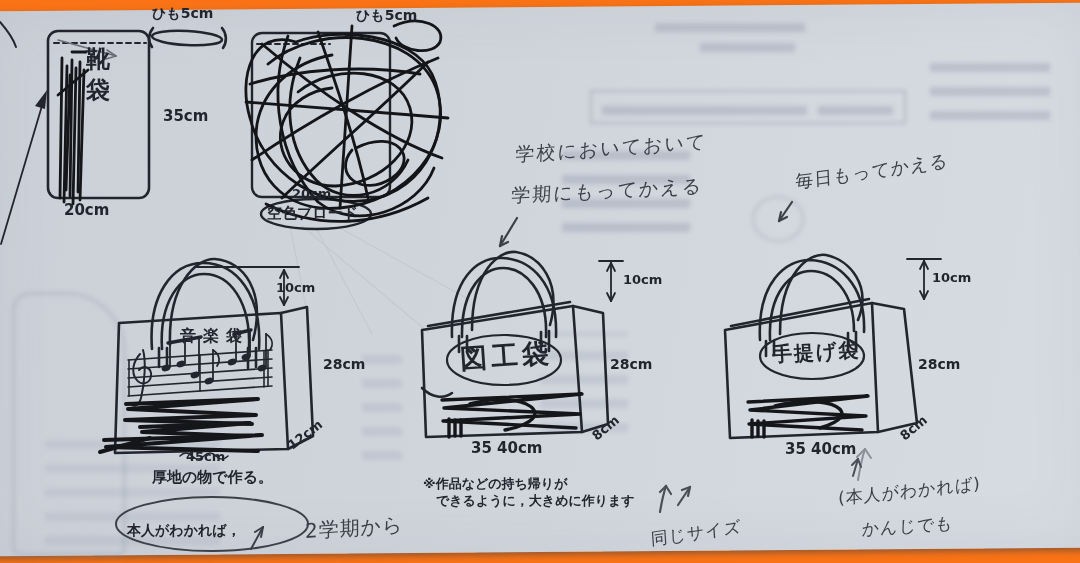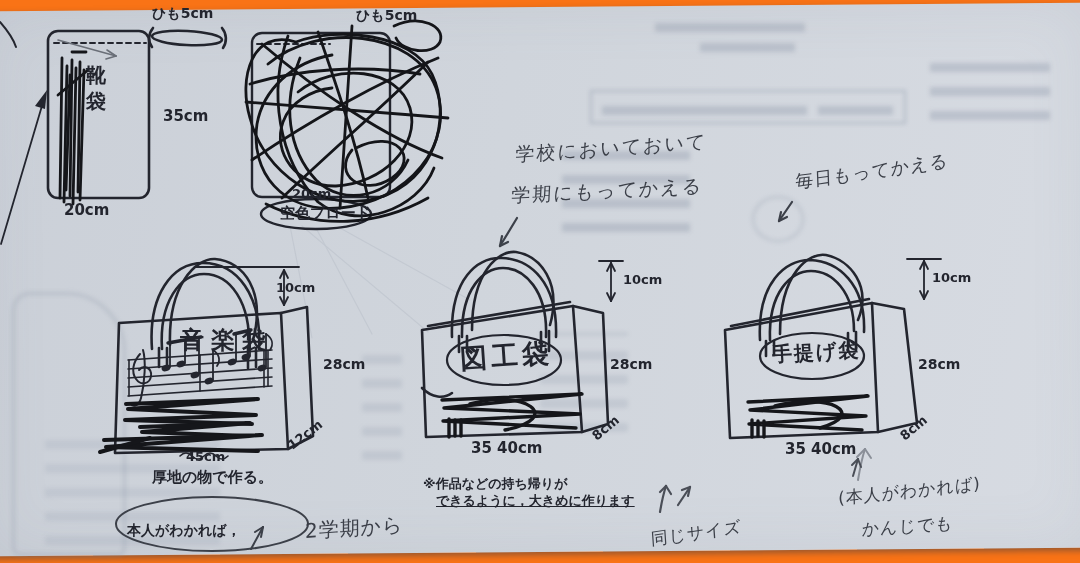--- a/index.html
+++ b/index.html
@@ -254,44 +254,44 @@
       </g>
       <g stroke="#4a4e57" stroke-width="2">
         <path d="M853,476 L858,459"></path>
           <path d="M858,459 L852,465"></path>
           <path d="M858,459 L861,467"></path>
       </g>
     </g>
   </svg>
 
   <div class="lbl" style="left:152px;top:5px;font-size:14px;">ひも5cm</div>
-  <div class="lbl vert" style="left:86px;top:62px;font-size:20px;">靴袋</div>
+  <div class="lbl vert" style="left:86px;top:44px;font-size:24px;">靴袋</div>
   <div class="lbl" style="left:163px;top:108px;font-size:15px;">35cm</div>
   <div class="lbl" style="left:64px;top:202px;font-size:15px;">20cm</div>
 
   <div class="lbl" style="left:356px;top:7px;font-size:14px;">ひも5cm</div>
   <div class="lbl" style="left:292px;top:187px;font-size:13px;">20cm</div>
-  <div class="lbl" style="left:280px;top:205px;font-size:15px;">空色ブロード</div>
-
-  <div class="lbl" style="left:180px;top:327px;font-size:24px;letter-spacing:7px;">音楽袋</div>
+  <div class="lbl" style="left:267px;top:205px;font-size:15px;">空色ブロード</div>
+
+  <div class="lbl" style="left:180px;top:327px;font-size:16px;letter-spacing:7px;">音楽袋</div>
   <div class="lbl" style="left:276px;top:281px;font-size:13px;">10cm</div>
   <div class="lbl" style="left:323px;top:356px;font-size:14px;">28cm</div>
   <div class="lbl" style="left:286px;top:428px;font-size:13px;transform:rotate(-38deg);">12cm</div>
   <div class="lbl" style="left:186px;top:450px;font-size:13px;">45cm</div>
   <div class="lbl" style="left:152px;top:469px;font-size:15px;font-family:Liberation Serif, serif;">厚地の物で作る。</div>
   <div class="lbl" style="left:127px;top:522px;font-size:14px;">本人がわかれば，</div>
   <div class="hw" style="left:305px;top:518px;font-size:20px;transform:rotate(-4deg) skewX(-4deg);">2学期から</div>
 
   <div class="lbl" style="left:460px;top:340px;font-size:27px;letter-spacing:4px;transform:rotate(-4deg);">図工袋</div>
   <div class="lbl" style="left:623px;top:273px;font-size:13px;">10cm</div>
   <div class="lbl" style="left:610px;top:356px;font-size:14px;">28cm</div>
   <div class="lbl" style="left:591px;top:421px;font-size:13px;transform:rotate(-40deg);">8cm</div>
   <div class="lbl" style="left:471px;top:440px;font-size:15px;">35  40cm</div>
   <div class="lbl" style="left:423px;top:477px;font-size:13px;text-align:right;">※作品などの持ち帰りが</div>
-  <div class="lbl" style="left:436px;top:494px;font-size:13px;text-decoration:underline;">できるように，大きめに作ります</div>
+  <div class="lbl" style="left:436px;top:494px;font-size:13px;">できるように，大きめに作ります</div>
   <div class="hw" style="left:650px;top:528px;font-size:17px;transform:rotate(-8deg) skewX(-4deg);">同じサイズ</div>
 
   <div class="lbl" style="left:772px;top:341px;font-size:20px;letter-spacing:2px;transform:rotate(-3deg);">手提げ袋</div>
   <div class="lbl" style="left:932px;top:271px;font-size:13px;">10cm</div>
   <div class="lbl" style="left:918px;top:356px;font-size:14px;">28cm</div>
   <div class="lbl" style="left:899px;top:421px;font-size:13px;transform:rotate(-40deg);">8cm</div>
   <div class="lbl" style="left:785px;top:441px;font-size:15px;">35  40cm</div>
   <div class="hw" style="left:838px;top:487px;font-size:17px;transform:rotate(-6deg) skewX(-5deg);">(本人がわかれば)</div>
   <div class="hw" style="left:862px;top:518px;font-size:17px;transform:rotate(-4deg) skewX(-5deg);">かんじでも</div>
 

